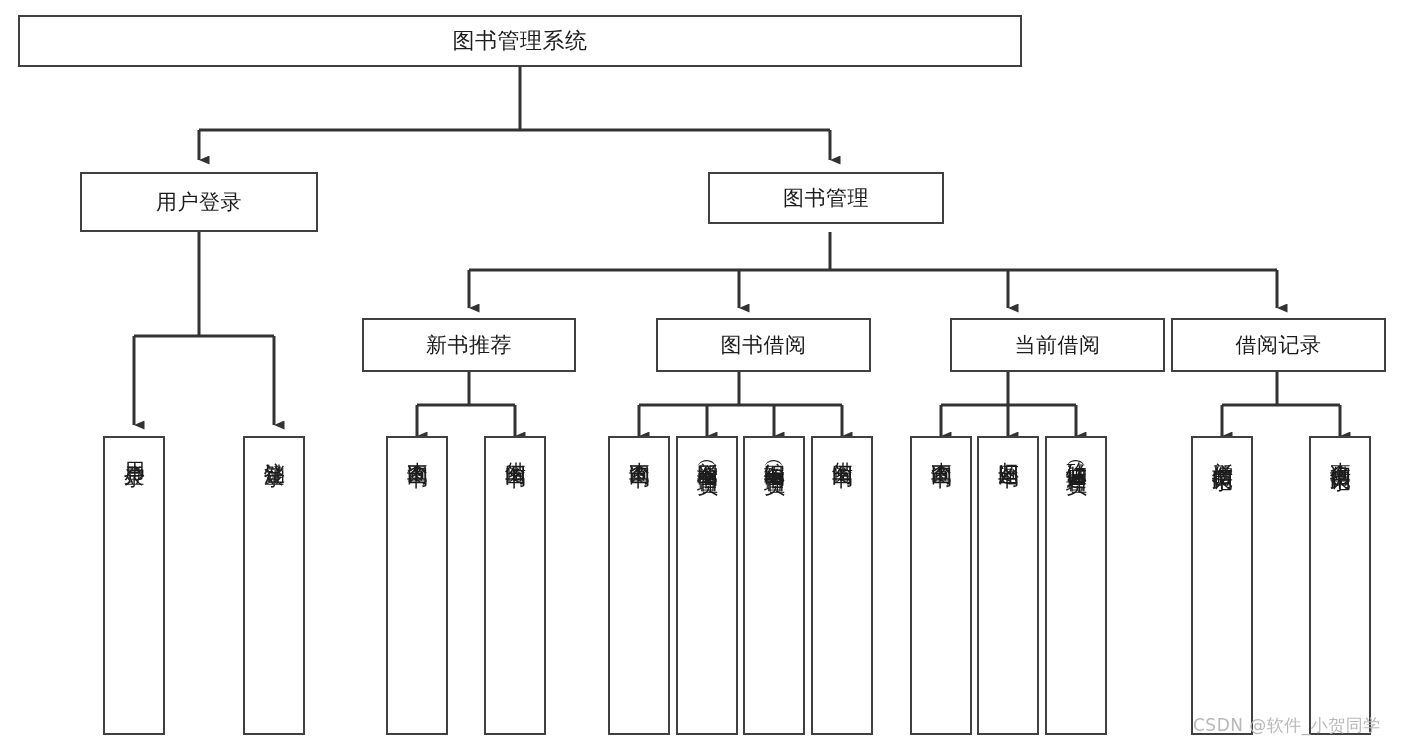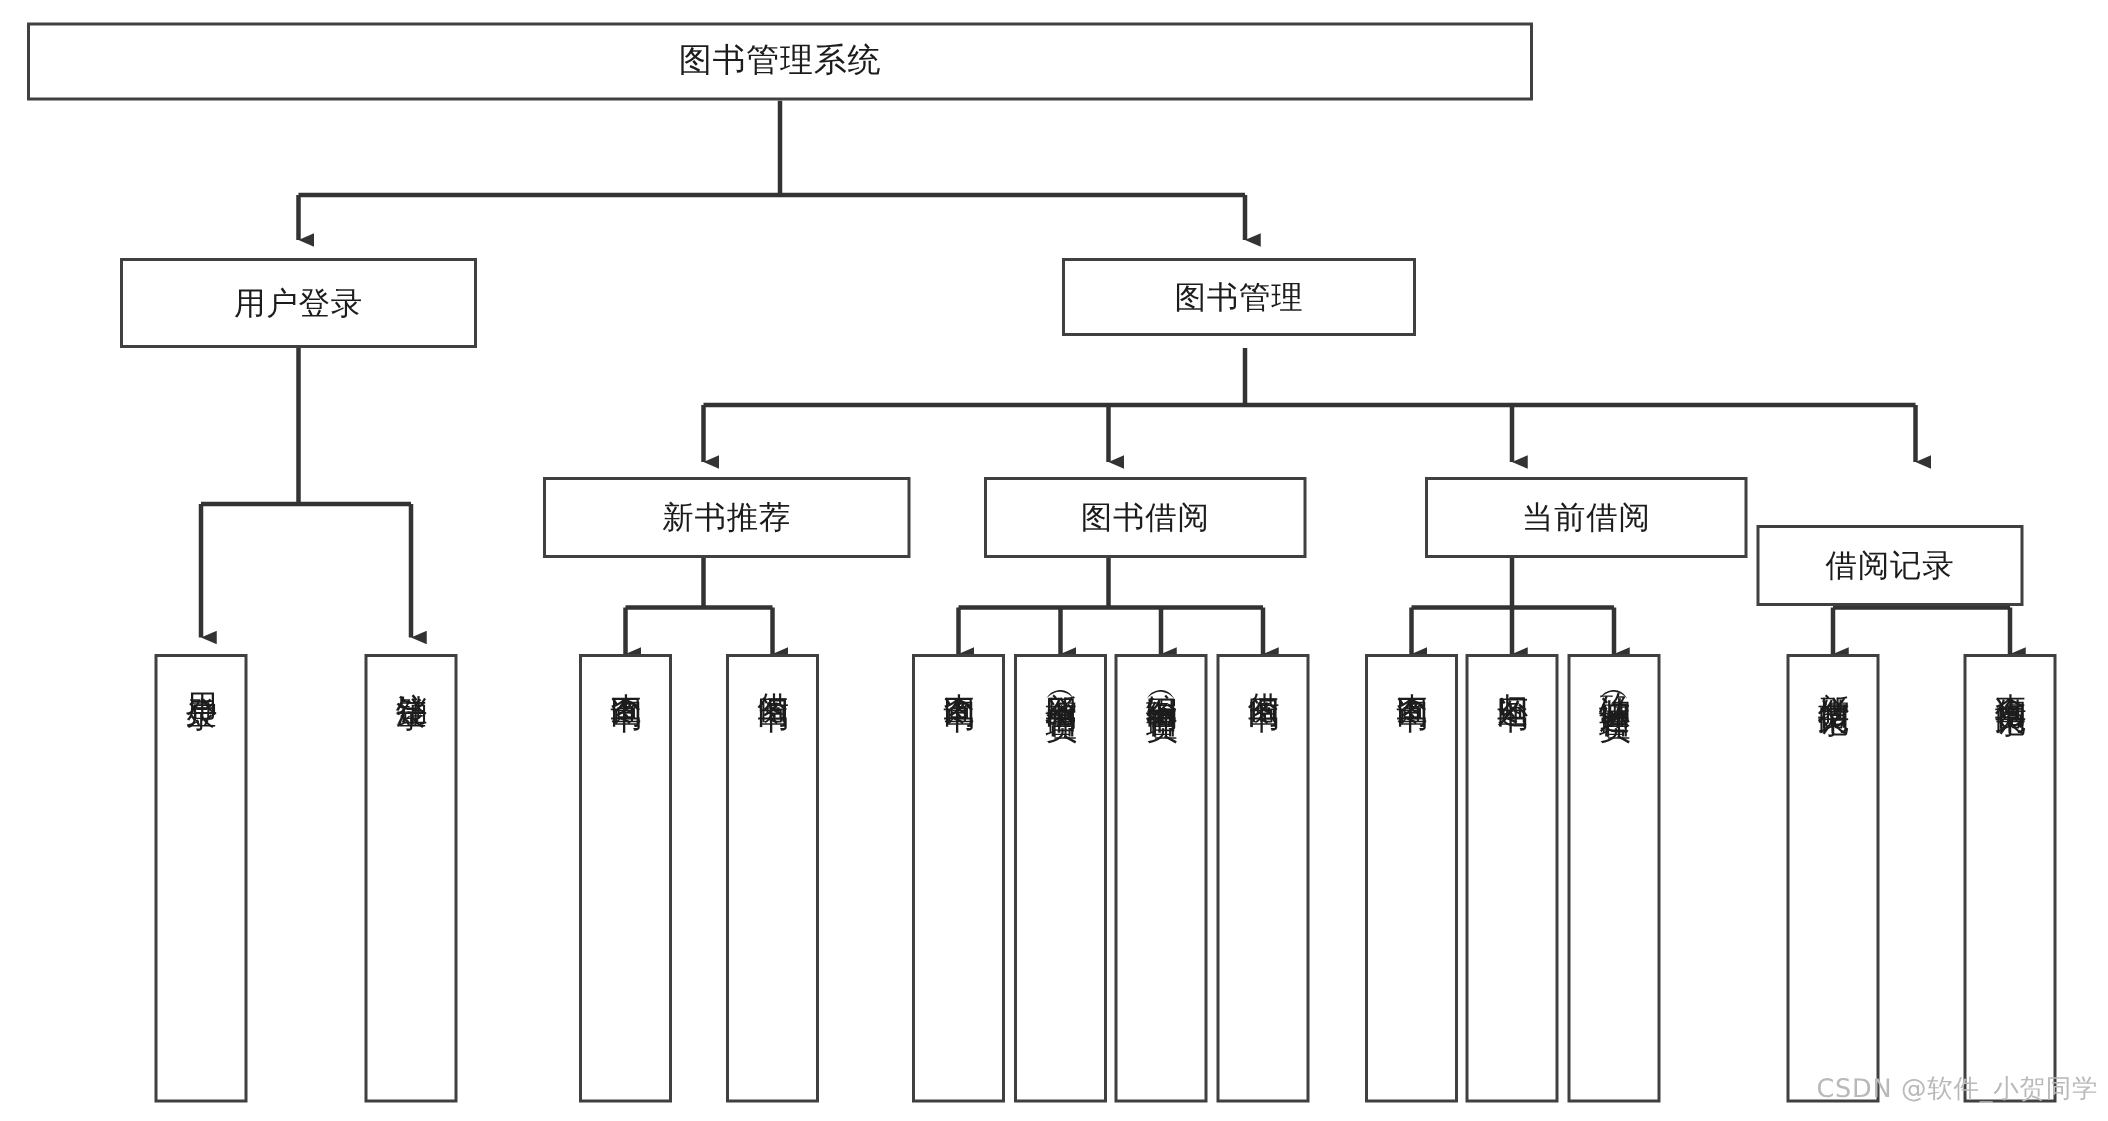--- a/index.html
+++ b/index.html
@@ -63,21 +63,20 @@
     letter-spacing: 2px;
     white-space: nowrap;
   }
   .watermark {
     position: absolute;
     font-size: 17px;
     color: #b9b9b9;
     white-space: nowrap;
     letter-spacing: 0.5px;
     pointer-events: none;
-    padding-left: 18px;
   }
 </style>
 </head>
 <body>
 
 <div id="diagram-root">
 
   <svg id="diagram-svg" viewBox="0 0 1405 747" xmlns="http://www.w3.org/2000/svg">
     <defs>
       <marker id="arrowhead" markerWidth="9" markerHeight="11" refX="4.5" refY="10.5" orient="auto" markerUnits="userSpaceOnUse">
@@ -132,30 +131,30 @@
     <span class="node-label">图书管理系统</span>
   </div>
 
   <div class="node horiz" style="left:80px; top:172px; width:238px; height:60px;">
     <span class="node-label">用户登录</span>
   </div>
   <div class="node horiz" style="left:708px; top:172px; width:236px; height:52px;">
     <span class="node-label">图书管理</span>
   </div>
 
-  <div class="node horiz" style="left:362px; top:318px; width:245px; height:54px;">
+  <div class="node horiz" style="left:362px; top:318px; width:214px; height:54px;">
     <span class="node-label">新书推荐</span>
   </div>
   <div class="node horiz" style="left:632px; top:318px; width:215px; height:54px;margin-left:24px;">
     <span class="node-label">图书借阅</span>
   </div>
   <div class="node horiz" style="left:902px; top:318px; width:215px; height:54px;margin-left:48px;">
     <span class="node-label">当前借阅</span>
   </div>
-  <div class="node horiz" style="left:1171px; top:318px; width:178px; height:54px;margin-top:32px;">
+  <div class="node horiz" style="left:1171px; top:318px; width:215px; height:54px;">
     <span class="node-label">借阅记录</span>
   </div>
 
   <div class="node vert" style="left:103px; top:436px; width:62px; height:299px;">
     <span class="node-label">用户登录</span>
   </div>
   <div class="node vert" style="left:243px; top:436px; width:62px; height:299px;">
     <span class="node-label">注销登录</span>
   </div>
 

